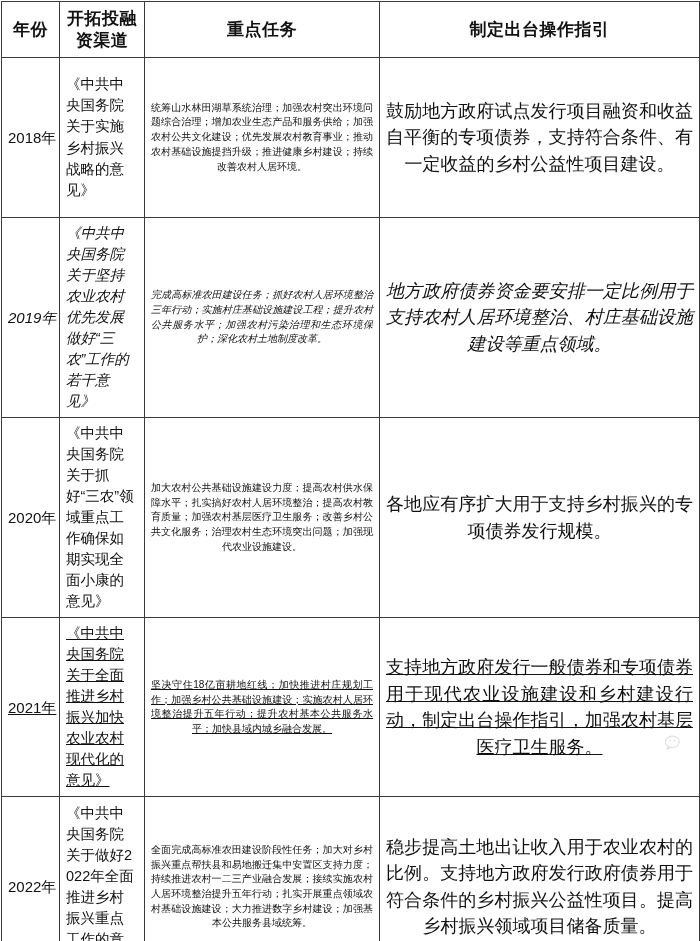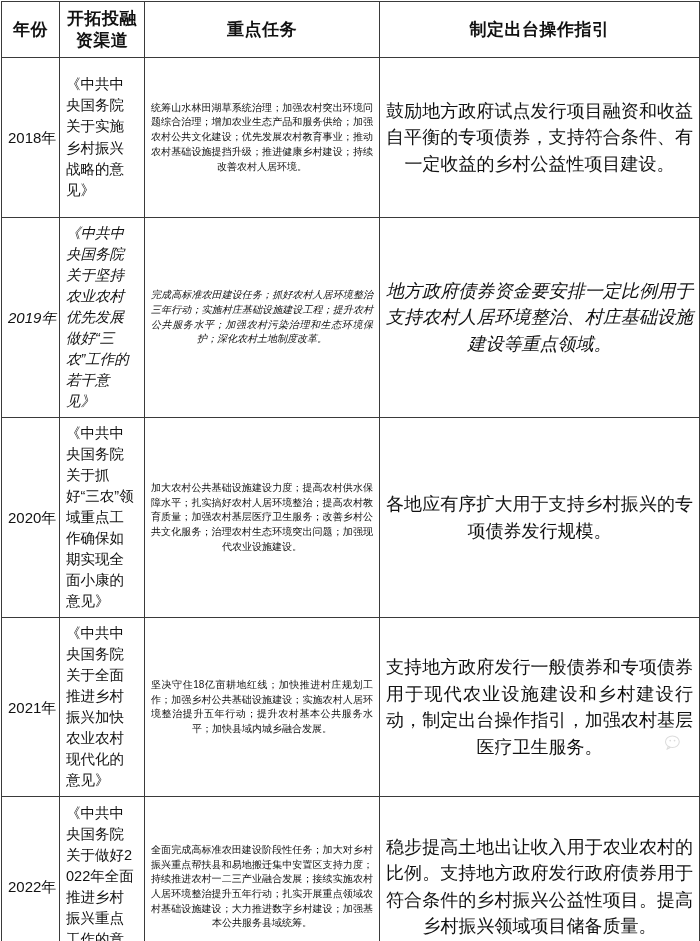--- a/index.html
+++ b/index.html
@@ -79,21 +79,21 @@
     text-align-last: center;
     font-size: 18px;
     line-height: 1.47;
     word-break: break-all;
   }
 
   
   tr.row-2018 td { height: 160px; }
   tr.row-2019 td { height: 161px; font-style: italic; }
   tr.row-2020 td { height: 176px; }
-  tr.row-2021 td { height: 172px; }
+  tr.row-2021 td { height: 172px; text-decoration: underline; }
   tr.row-2022 td { height: 180px; }
 
   .watermark {
     position: absolute;
     right: 14px;
     bottom: 4px;
     display: flex;
     align-items: center;
     gap: 7px;
     color: #d9d9d9;

